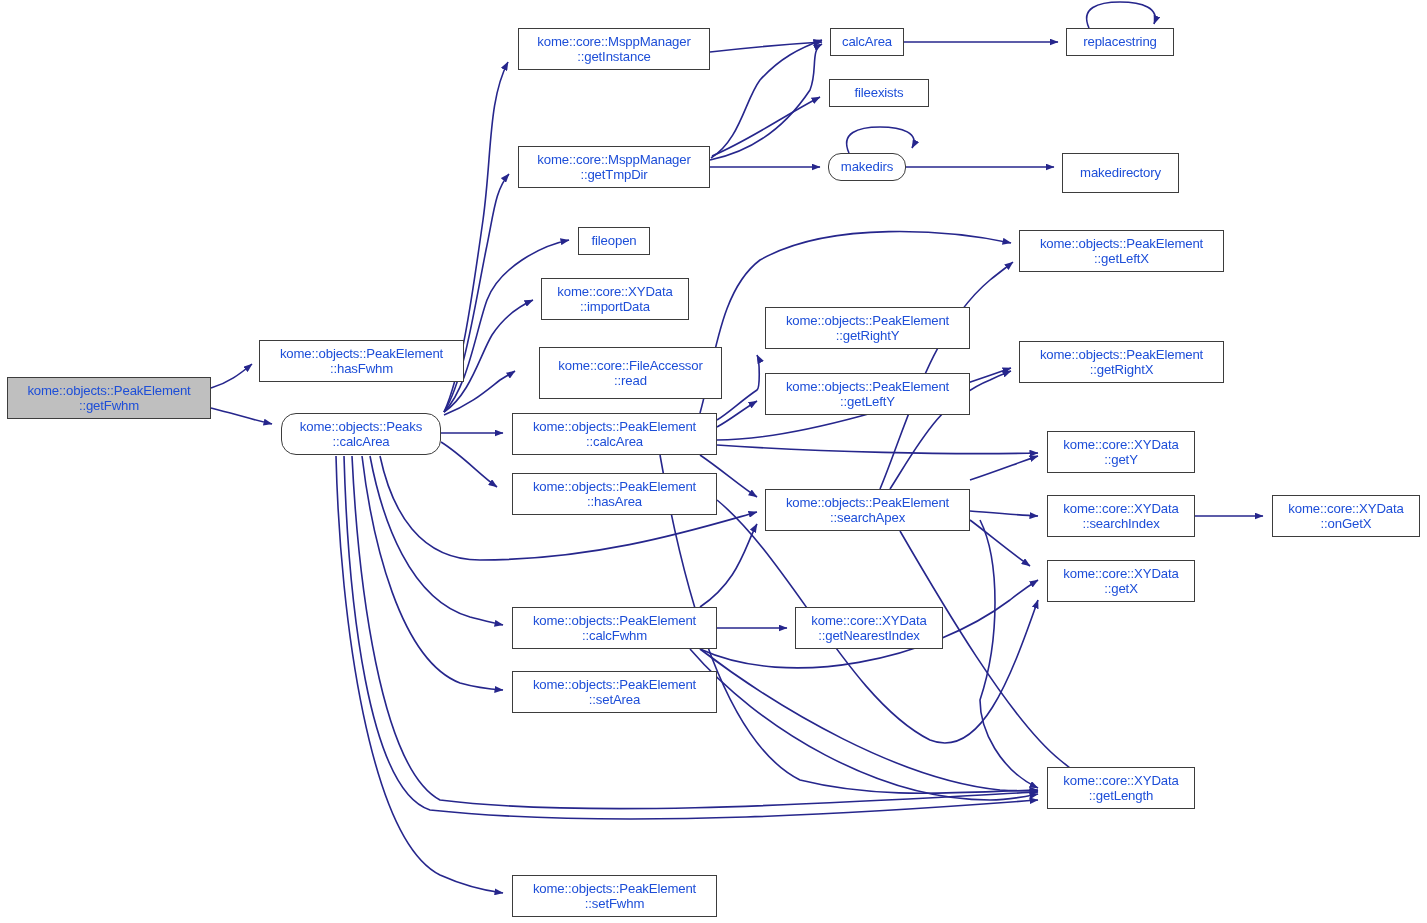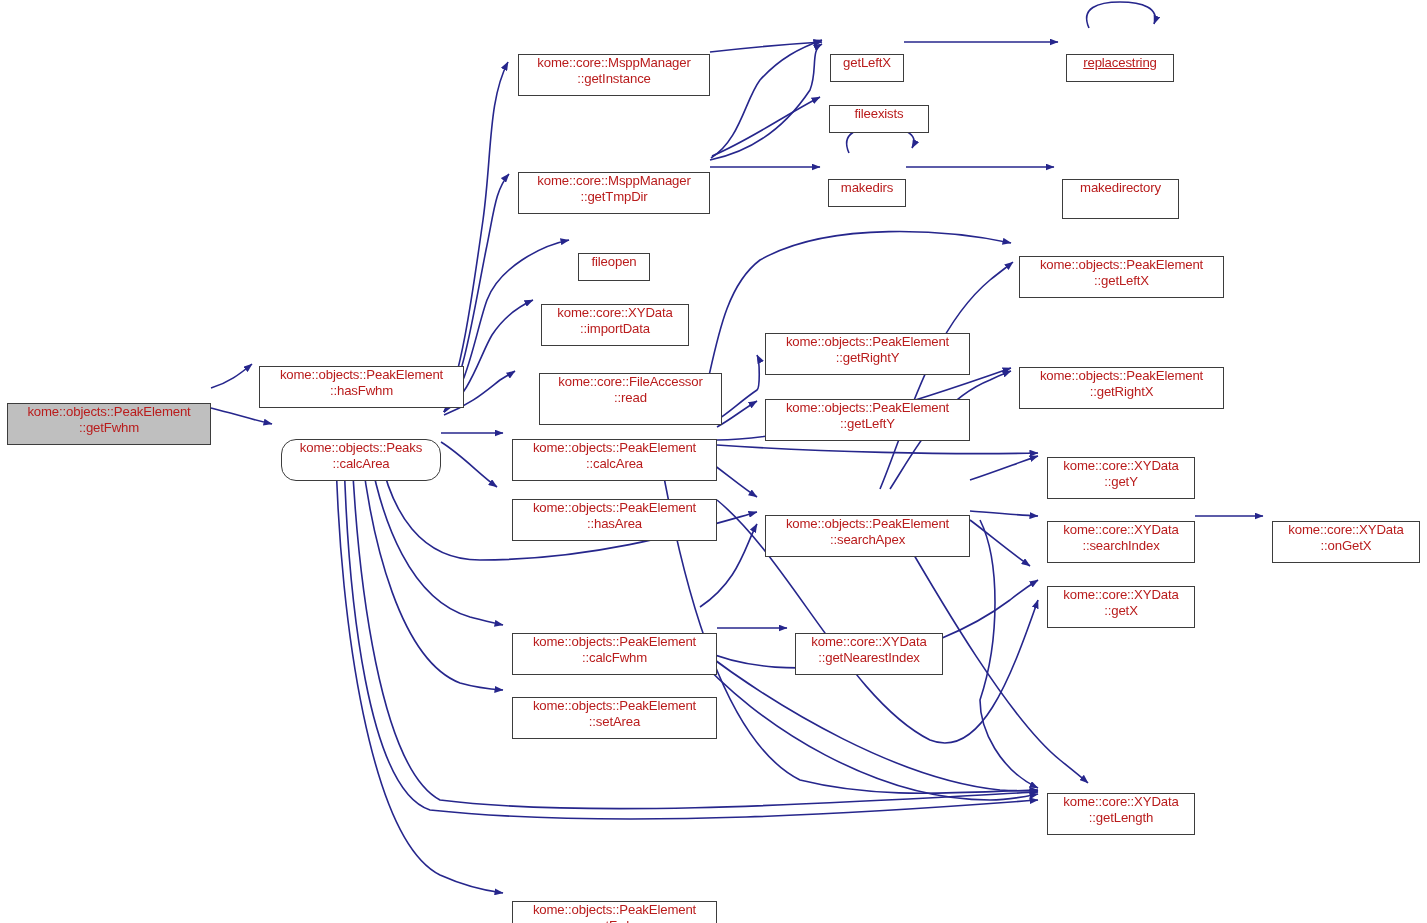--- a/index.html
+++ b/index.html
@@ -23,29 +23,29 @@
     top: 0;
     width: 1427px;
     height: 923px;
     pointer-events: none;
   }
   .node {
     position: absolute;
     box-sizing: border-box;
     border: 1px solid #3d3d3d;
     background: #ffffff;
-    color: #b91c1c;
+    color: #1d4ed8;
     font-size: 13.2px;
     line-height: 15.5px;
     display: flex;
+    align-items: center;
     justify-content: center;
     text-align: center;
     white-space: pre-line;
     letter-spacing: -0.15px;
-    margin-top: 26px;
   }
   .node.highlight {
     background: #bfbfbf;
   }
   .node .label {
     display: block;
     width: 100%;
     padding: 0 3px;
     box-sizing: border-box;
   }
@@ -112,24 +112,24 @@
       <div class="node highlight" style="left: 7px; top: 377px; width: 204px; height: 42px;"><span class="label">kome::objects::PeakElement
 ::getFwhm</span></div>
       <div class="node" style="left: 259px; top: 340px; width: 205px; height: 42px;"><span class="label">kome::objects::PeakElement
 ::hasFwhm</span></div>
       <div class="node" style="left: 281px; top: 413px; width: 160px; height: 42px; border-radius: 15px;"><span class="label">kome::objects::Peaks
 ::calcArea</span></div>
       <div class="node" style="left: 518px; top: 28px; width: 192px; height: 42px;"><span class="label">kome::core::MsppManager
 ::getInstance</span></div>
       <div class="node" style="left: 518px; top: 146px; width: 192px; height: 42px;"><span class="label">kome::core::MsppManager
 ::getTmpDir</span></div>
-      <div class="node" style="left: 830px; top: 28px; width: 74px; height: 28px;"><span class="label">getLeftX</span></div>
+      <div class="node" style="left: 830px; top: 28px; width: 74px; height: 28px;"><span class="label">calcArea</span></div>
       <div class="node" style="left: 829px; top: 79px; width: 100px; height: 28px;"><span class="label">fileexists</span></div>
-      <div class="node" style="left: 828px; top: 153px; width: 78px; height: 28px;"><span class="label">makedirs</span></div>
-      <div class="node" style="left: 1066px; top: 28px; width: 108px; height: 28px; text-decoration: underline;"><span class="label">replacestring</span></div>
+      <div class="node" style="left: 828px; top: 153px; width: 78px; height: 28px; border-radius: 13px;"><span class="label">makedirs</span></div>
+      <div class="node" style="left: 1066px; top: 28px; width: 108px; height: 28px;"><span class="label">replacestring</span></div>
       <div class="node" style="left: 1062px; top: 153px; width: 117px; height: 40px;"><span class="label">makedirectory</span></div>
       <div class="node" style="left: 578px; top: 227px; width: 72px; height: 28px;"><span class="label">fileopen</span></div>
       <div class="node" style="left: 541px; top: 278px; width: 148px; height: 42px;"><span class="label">kome::core::XYData
 ::importData</span></div>
       <div class="node" style="left: 539px; top: 347px; width: 183px; height: 52px;"><span class="label">kome::core::FileAccessor
 ::read</span></div>
       <div class="node" style="left: 512px; top: 413px; width: 205px; height: 42px;"><span class="label">kome::objects::PeakElement
 ::calcArea</span></div>
       <div class="node" style="left: 512px; top: 473px; width: 205px; height: 42px;"><span class="label">kome::objects::PeakElement
 ::hasArea</span></div>

